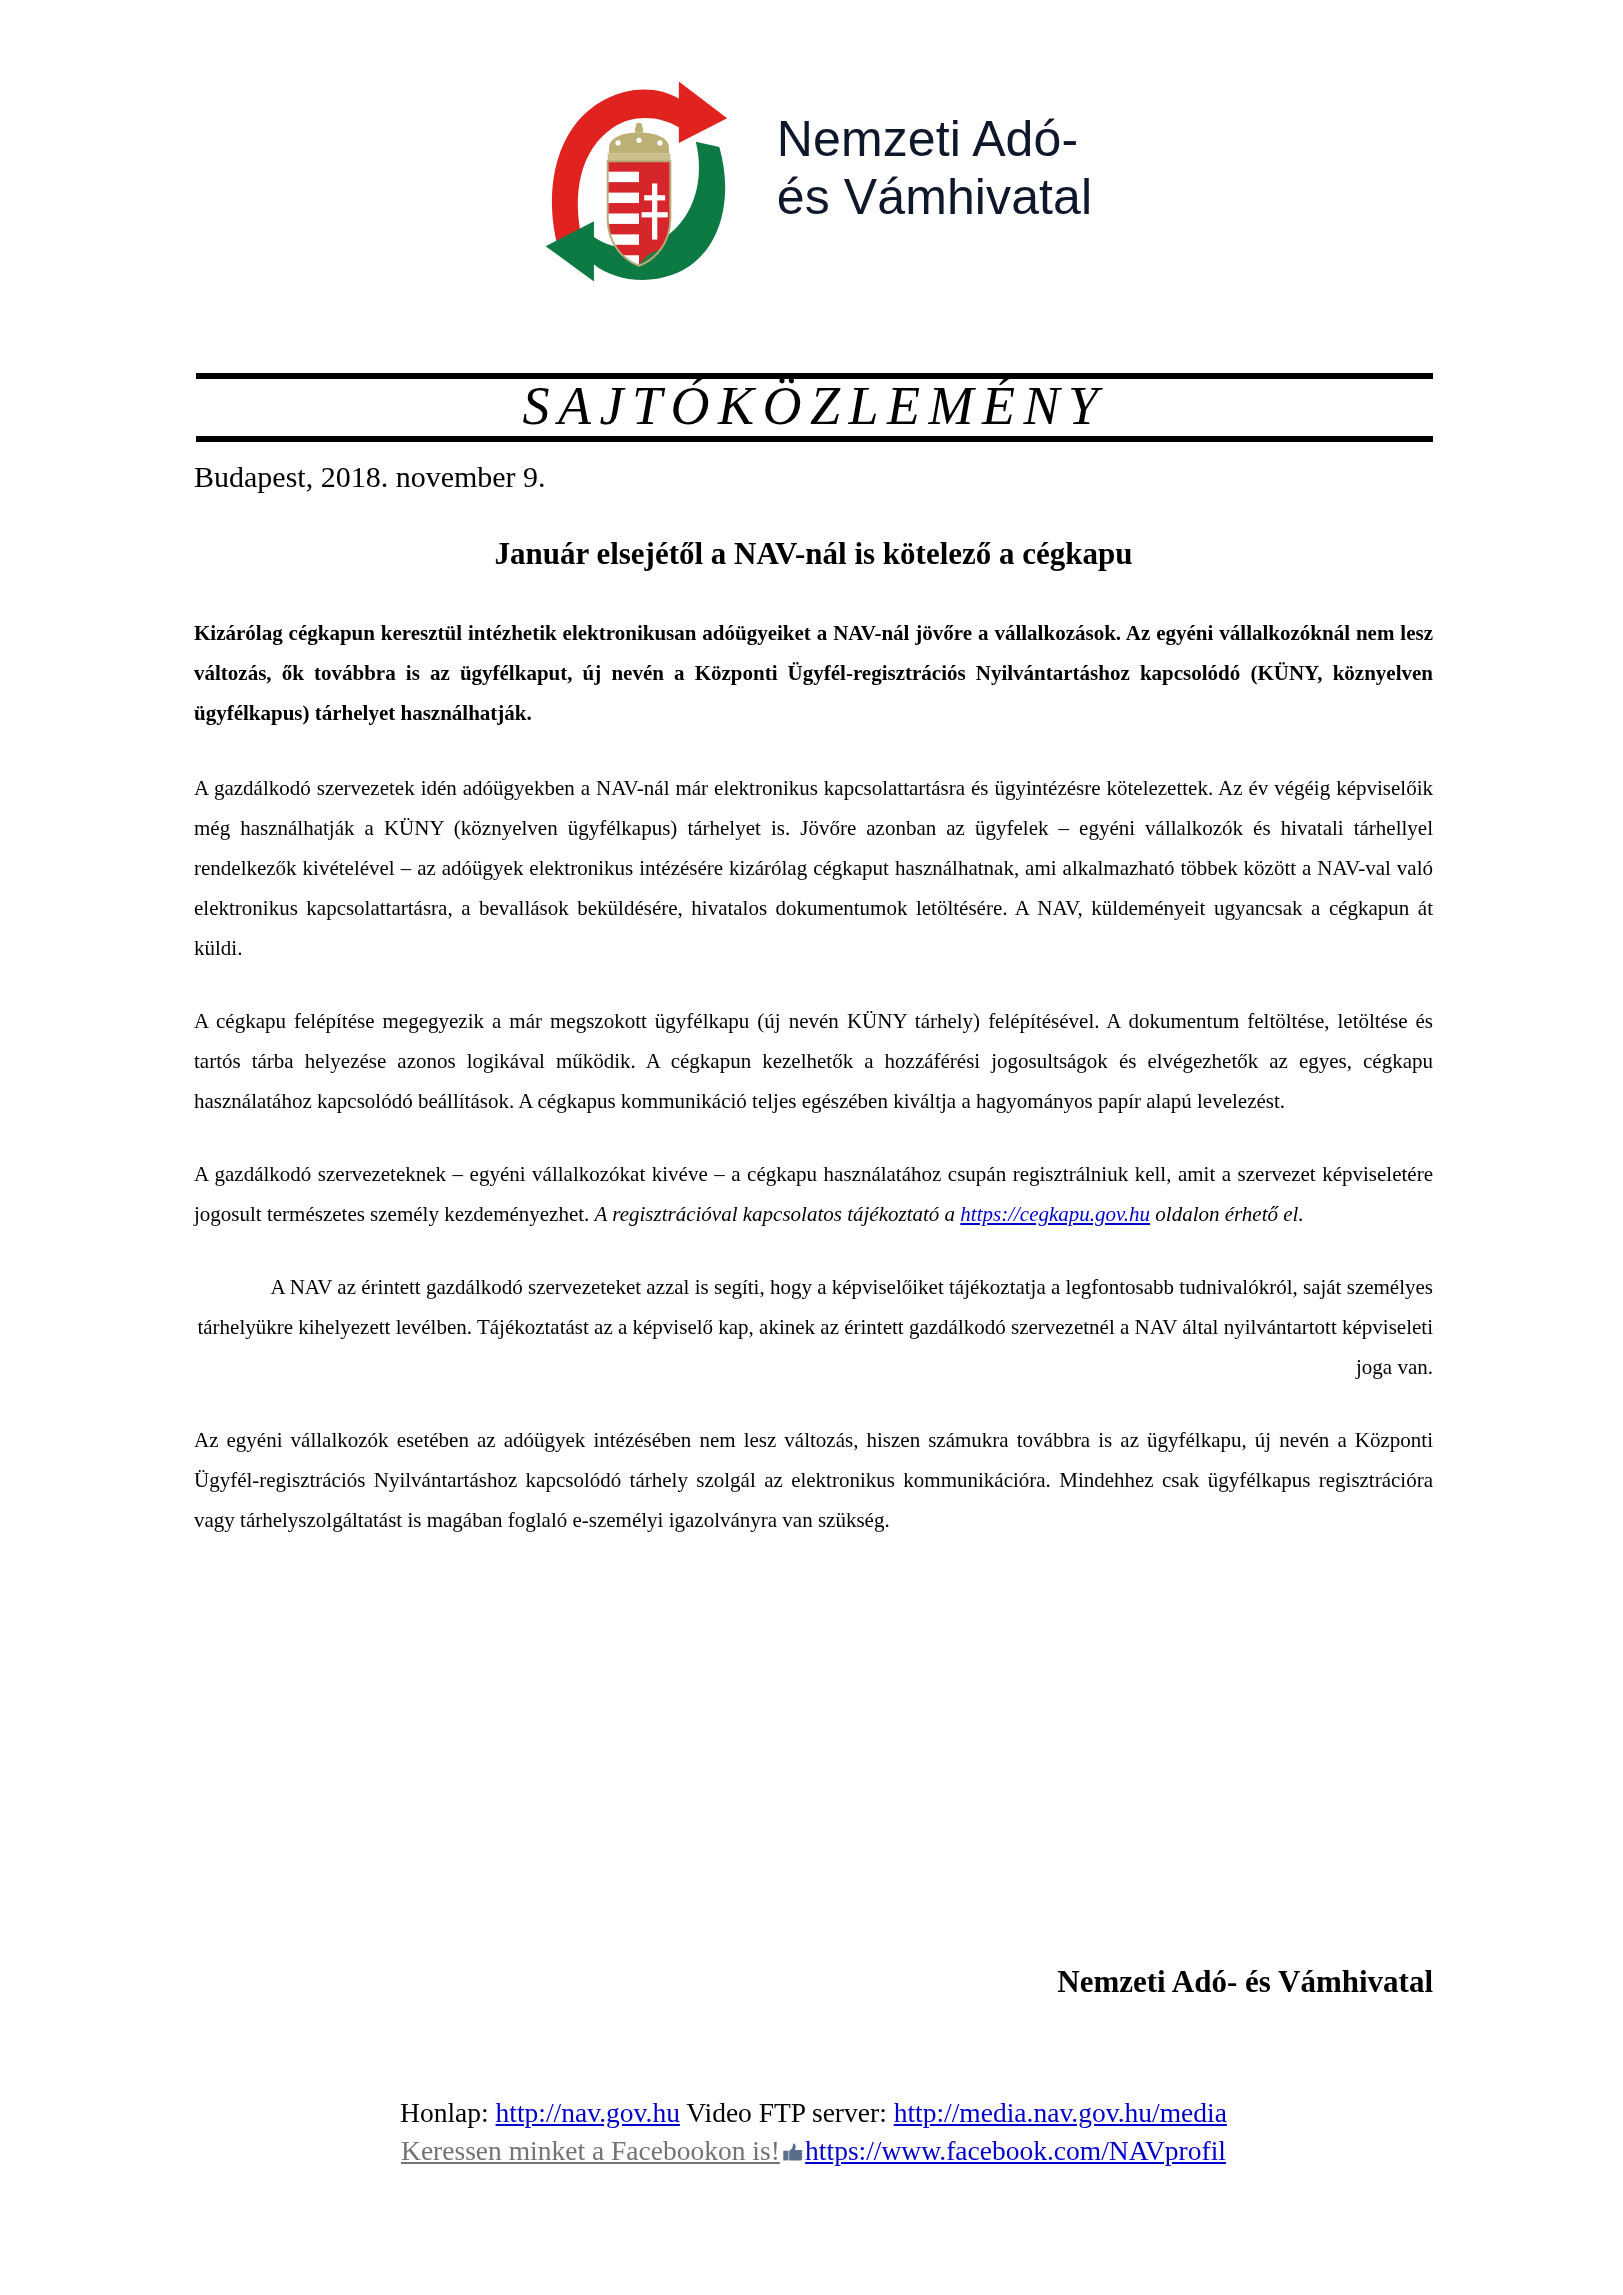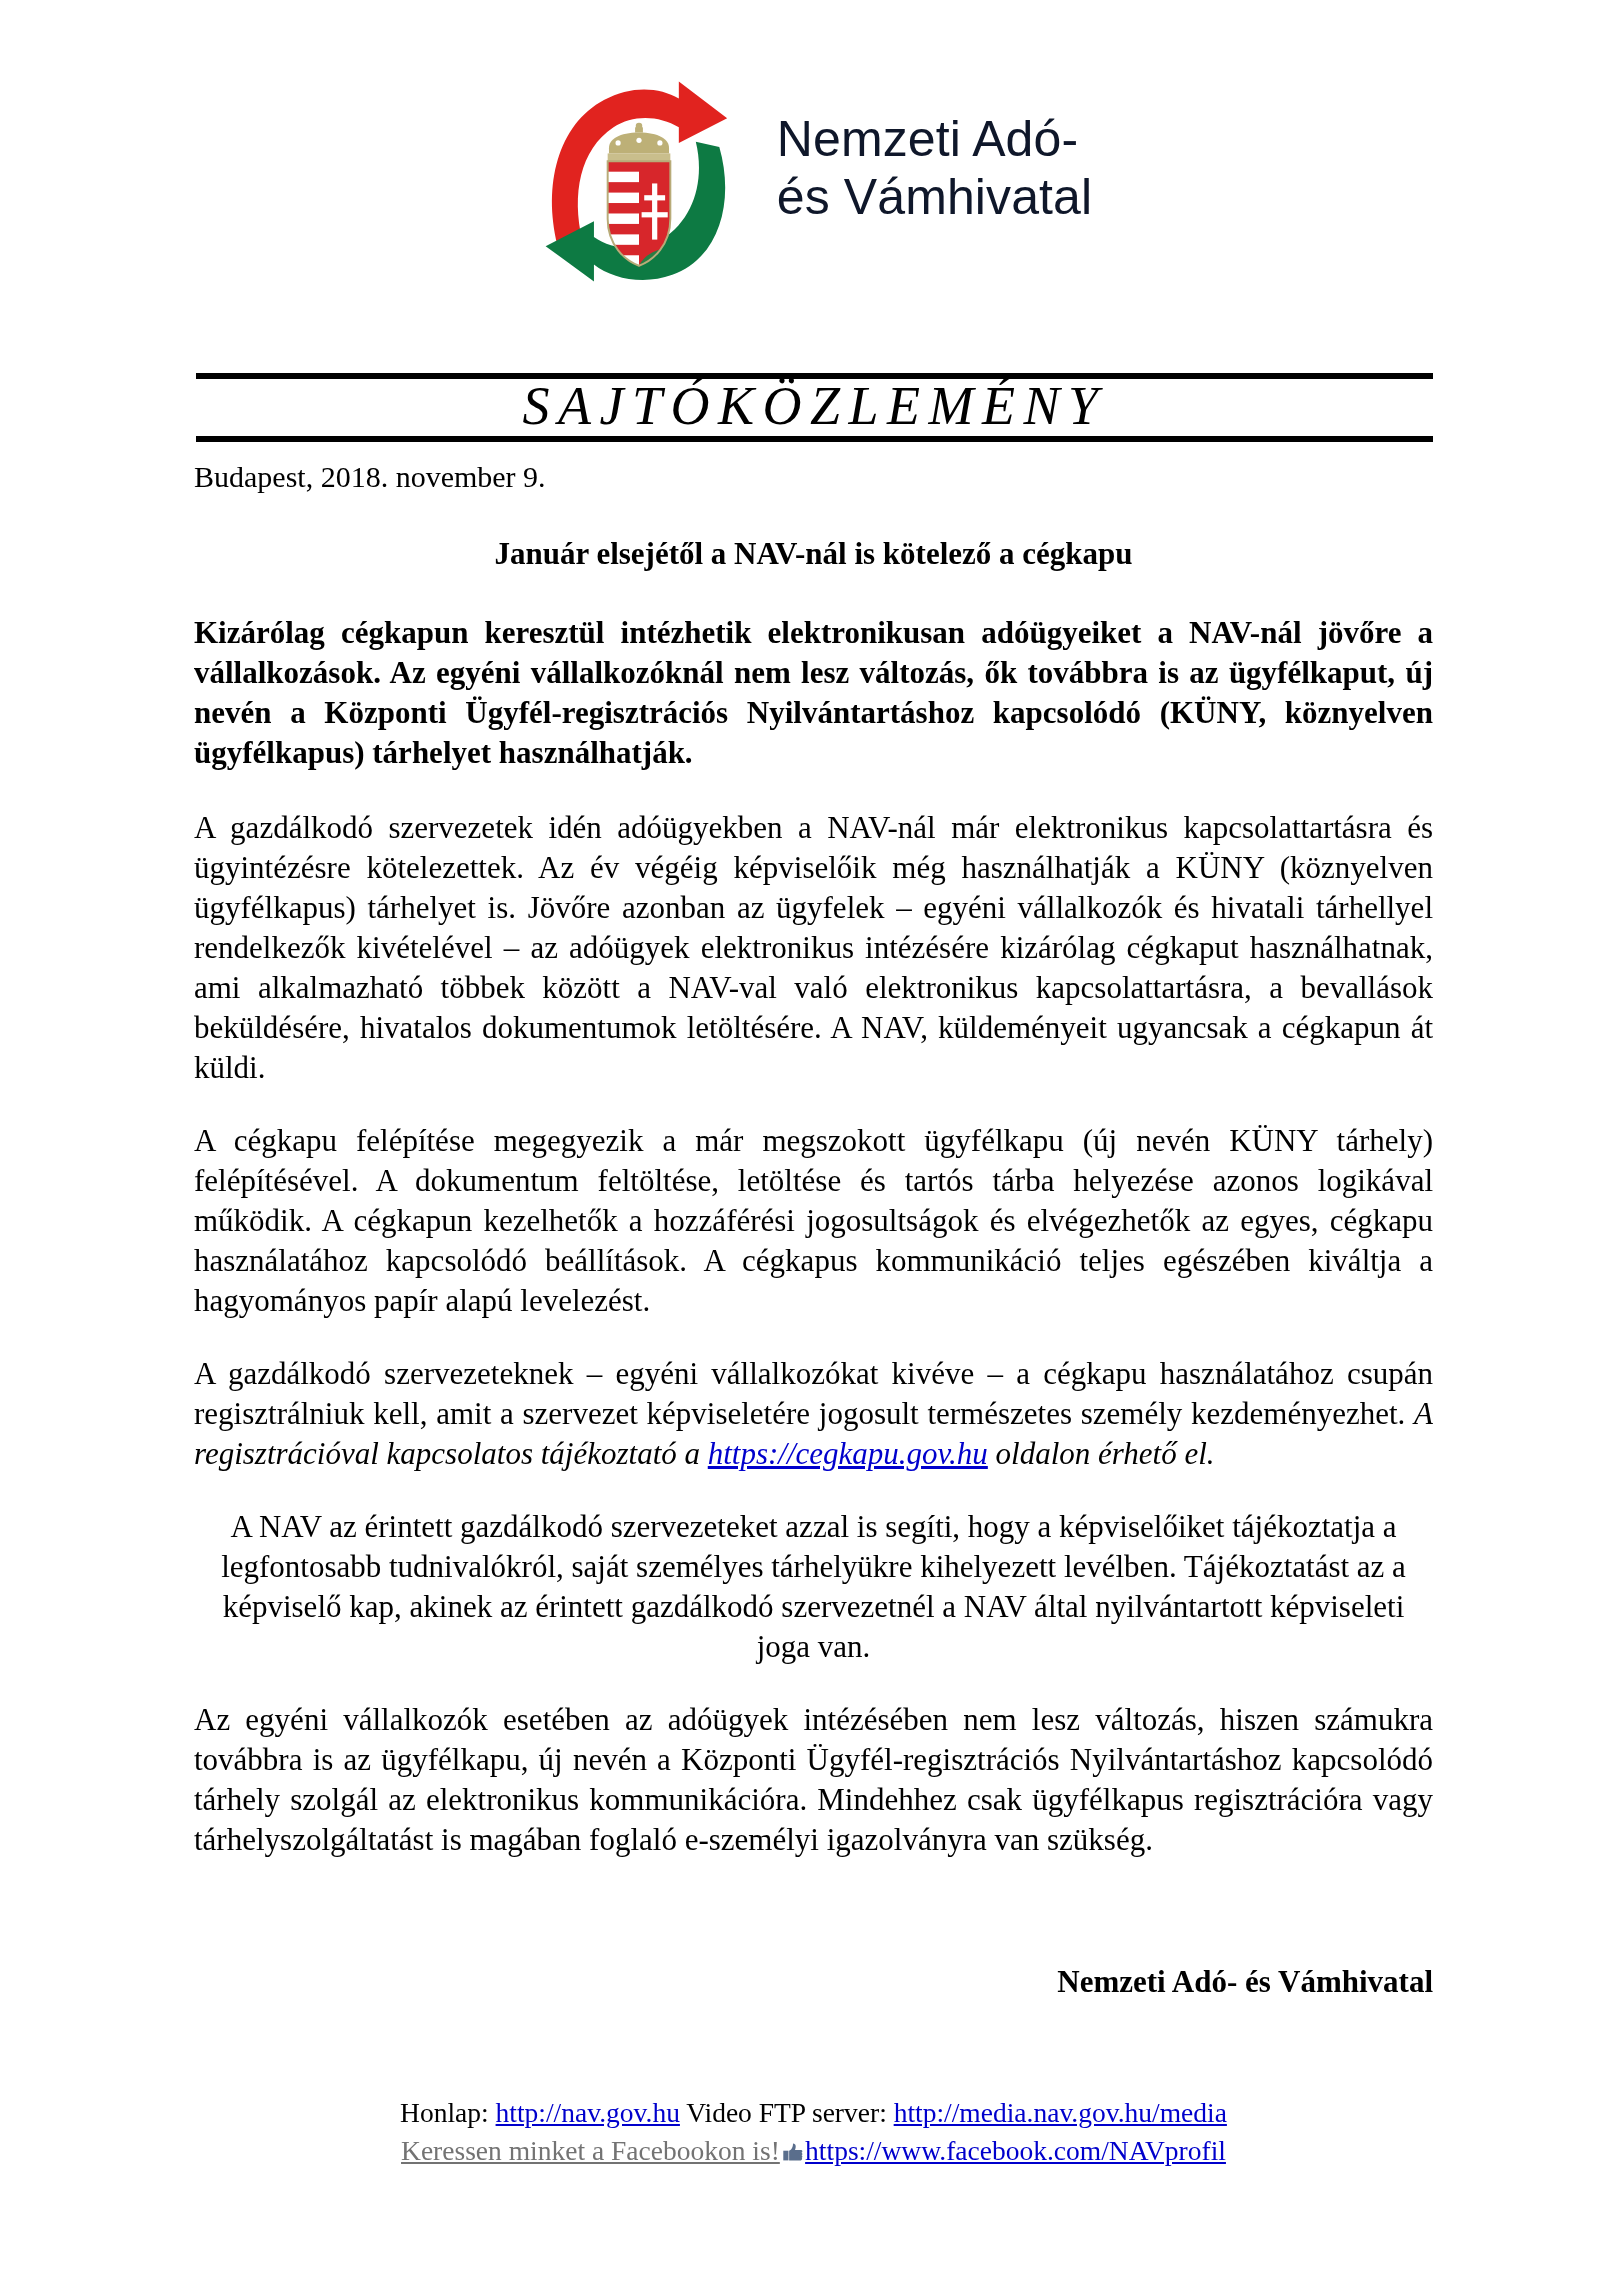--- a/index.html
+++ b/index.html
@@ -88,33 +88,33 @@
     text-align: left;
   }
   .headline {
     font-size: 31px;
     font-weight: bold;
     text-align: center;
     line-height: 41px;
     margin: 0 0 39px 0;
   }
   p.para {
-    font-size: 31px;
+    font-size: 21px;
     line-height: 40px;
     margin: 12px 0 33px 0;
     text-align: justify;
     text-justify: inter-word;
     hyphens: none;
   }
   p.para.lead {
     font-weight: bold;
     margin-bottom: 35px;
   }
   p.para.ragged {
-    text-align: center;
+    text-align: right;
   }
   p.para:last-of-type { margin-bottom: 0; }
 
   .ital { font-style: italic; }
   a.link {
     color: #0000cc;
     text-decoration: underline;
     text-align: center;
   }
   a.link.ital { font-style: italic; }

